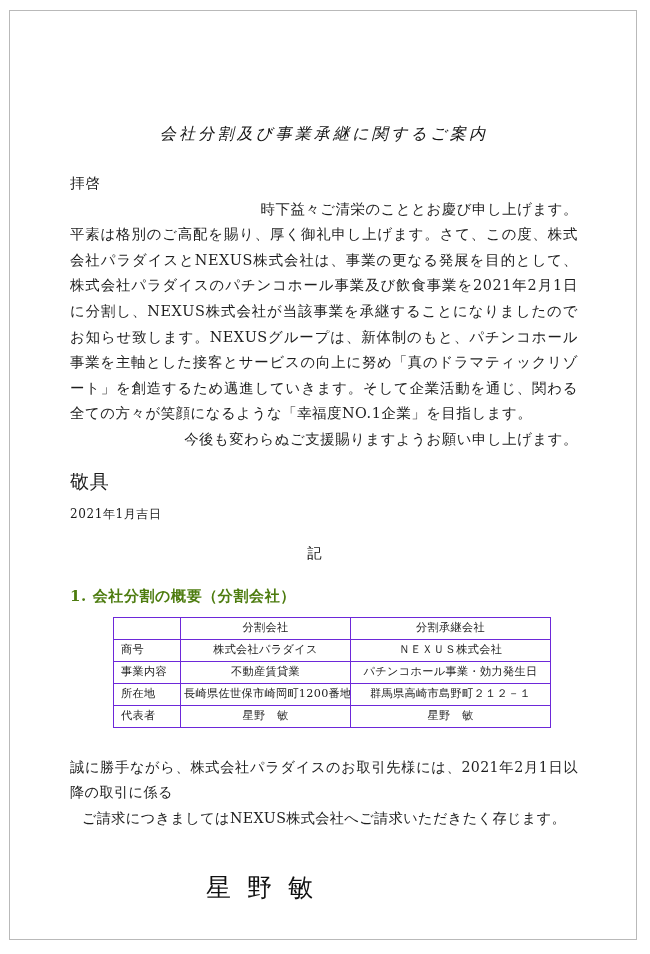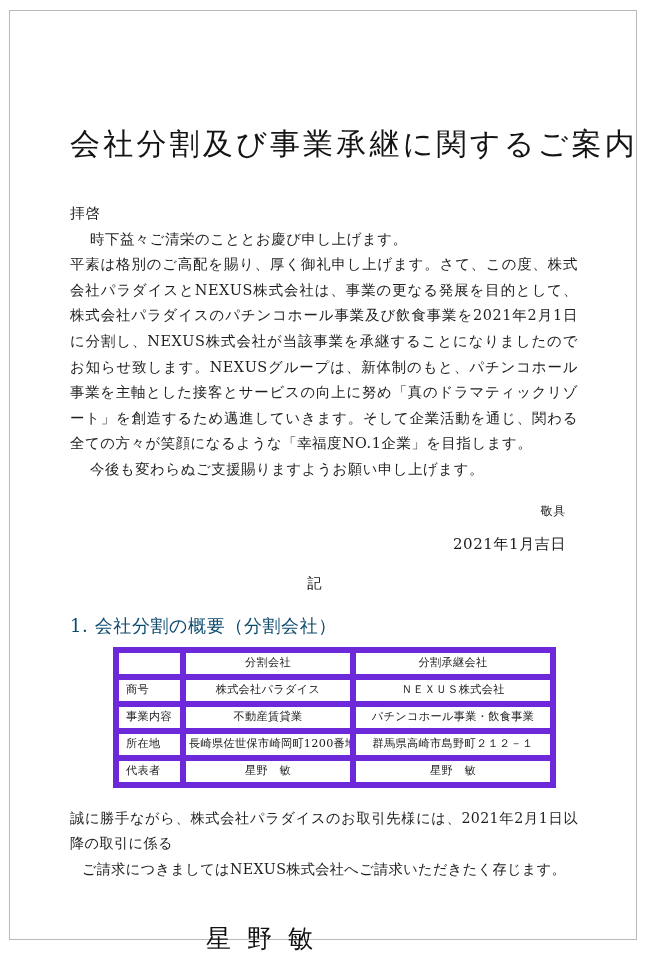--- a/index.html
+++ b/index.html
@@ -36,123 +36,124 @@
     width: 628px;
     height: 930px;
     box-sizing: border-box;
     padding: 0 60px;
   }
 
   
   .doc-title {
     margin: 0;
     padding-top: 113px;
-    font-size: 30px;
+    font-size: 16px;
     font-weight: 500;
     text-align: center;
     letter-spacing: 3.2px;
     white-space: nowrap;
     color: #141414;
+    font-style: italic;
   }
 
   
   .letter-body {
-    margin-top: 36px;
+    margin-top: 26px;
     font-size: 14.4px;
     line-height: 25.6px;
     letter-spacing: 0.55px;
     color: #1d1d1d;
     text-align: justify;
     text-justify: inter-character;
   }
   .letter-body p {
     margin: 0;
   }
   .salutation {
     letter-spacing: 1px;
   }
   .para-block {
     text-align: justify;
     text-justify: inter-character;
   }
   .para-block.no-justify {
-    text-align: left;
+    text-align: right;
     padding-left: 20px;
   }
 
   
   .closing-line {
     margin-top: 16px;
-    font-size: 12px;
+    font-size: 19px;
     line-height: 25px;
-    text-align: right;
+    text-align: left;
     letter-spacing: 0.8px;
     padding-right: 12px;
   }
   .date-line {
     margin-top: 8px;
-    font-size: 15px;
+    font-size: 12px;
     line-height: 24px;
-    text-align: right;
     letter-spacing: 0.6px;
     padding-right: 12px;
   }
 
   
   .ki-marker {
     margin-top: 18px;
     text-align: center;
     font-size: 14.4px;
     letter-spacing: 1px;
     padding-right: 18px;
   }
 
   
   .section-heading {
     margin-top: 22px;
-    font-size: 18px;
+    font-size: 15px;
     line-height: 22px;
     letter-spacing: 0.6px;
-    color: #0c4a6e;
+    color: #4d7c0f;
+    font-weight: bold;
   }
 
   
   .table-wrap {
     margin-top: 10px;
     padding-left: 43px;
   }
   table.split-table {
     border-collapse: collapse;
     width: 437px;
     table-layout: fixed;
     font-size: 11.2px;
     color: #1d1d1d;
   }
   table.split-table td {
-    border: 6px solid #6d28d9;
+    border: 1px solid #6d28d9;
     height: 19px;
     padding: 1px 3px;
     text-align: center;
     letter-spacing: 0.3px;
     line-height: 16px;
     white-space: nowrap;
     overflow: hidden;
   }
   table.split-table td.rowhead {
     text-align: left;
     padding-left: 7px;
     width: 67px;
     margin-left: 44px;
   }
   .col-a { width: 170px; }
   .col-b { width: 200px; }
 
   
   .section-para {
-    margin-top: 18px;
+    margin-top: 27px;
     font-size: 14.2px;
     line-height: 25.5px;
     letter-spacing: 0.35px;
     text-align: justify;
     text-justify: inter-character;
     color: #1d1d1d;
   }
   .section-para .lastline {
     display: block;
     text-align: center;
@@ -210,21 +211,21 @@
             <td>分割承継会社</td>
           </tr>
           <tr>
             <td class="rowhead">商号</td>
             <td>株式会社パラダイス</td>
             <td>ＮＥＸＵＳ株式会社</td>
           </tr>
           <tr>
             <td class="rowhead">事業内容</td>
             <td>不動産賃貸業</td>
-            <td>パチンコホール事業・飲食事業</td>
+            <td>パチンコホール事業・効力発生日</td>
           </tr>
           <tr>
             <td class="rowhead">所在地</td>
             <td>長崎県佐世保市崎岡町1200番地</td>
             <td>群馬県高崎市島野町２１２－１</td>
           </tr>
           <tr>
             <td class="rowhead">代表者</td>
             <td>星野　敏</td>
             <td>星野　敏</td>

